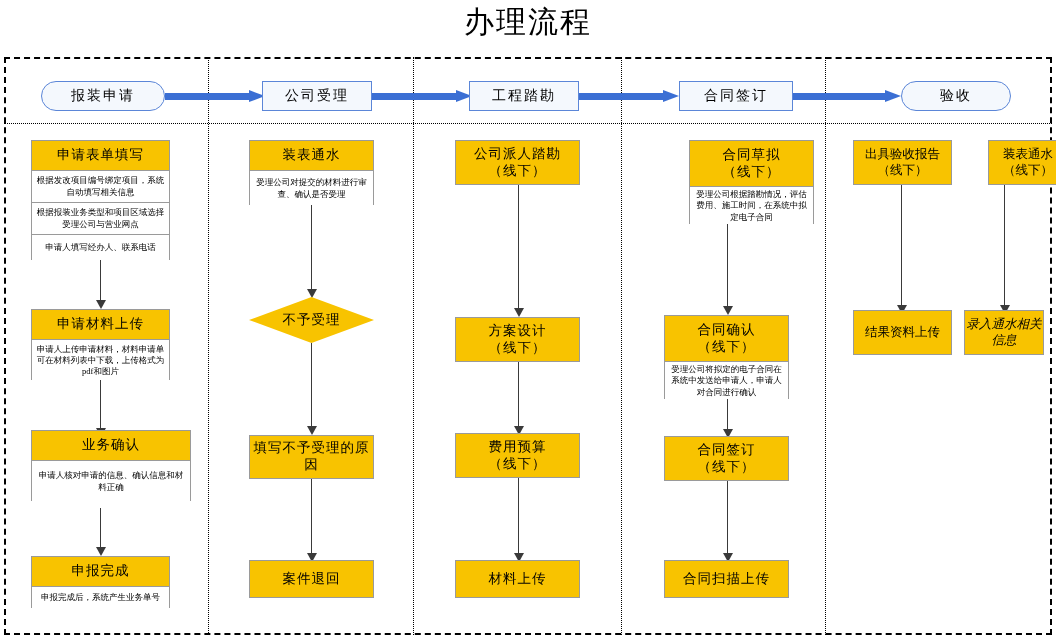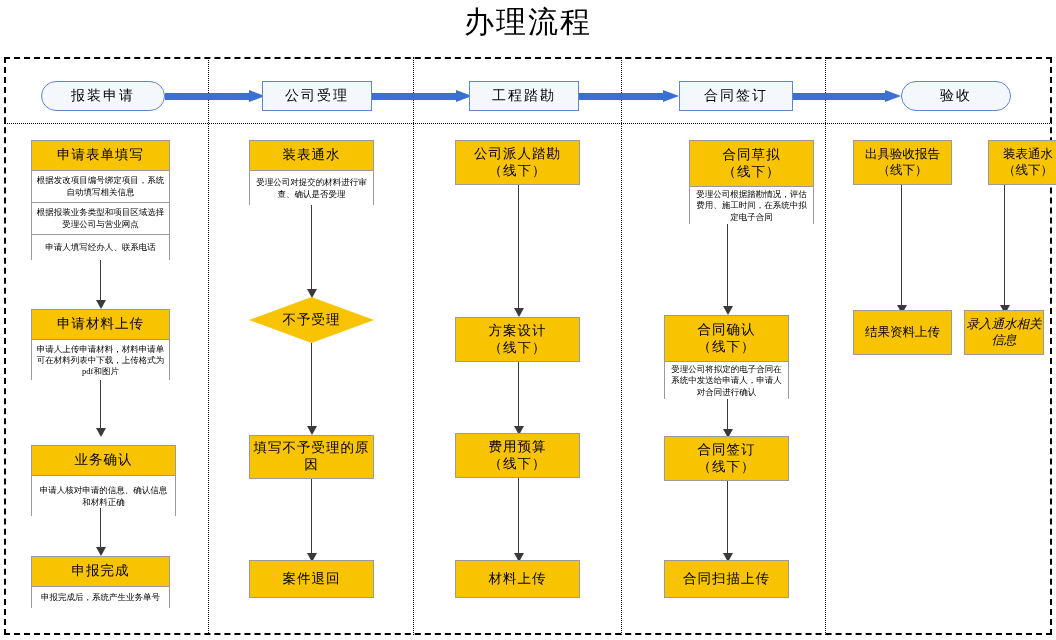--- a/index.html
+++ b/index.html
@@ -143,21 +143,21 @@
 <div class="conn" style="left:100px;top:260px;height:42px;"></div>
 <div class="conn-head" style="left:96px;top:300px;"></div>
 
 <div class="node" style="left:31px;top:309px;width:139px;height:71px;">
   <div class="title" style="height:29px">申请材料上传</div>
   <div class="desc" style="height:42px">申请人上传申请材料，材料申请单可在材料列表中下载，上传格式为pdf和图片</div>
 </div>
 <div class="conn" style="left:100px;top:380px;height:50px;"></div>
 <div class="conn-head" style="left:96px;top:428px;"></div>
 
-<div class="node" style="left:31px;top:445px;width:145px;height:71px;">
+<div class="node" style="left:31px;top:430px;width:160px;height:71px;">
   <div class="title" style="height:29px">业务确认</div>
   <div class="desc" style="height:42px">申请人核对申请的信息、确认信息和材料正确</div>
 </div>
 <div class="conn" style="left:100px;top:508px;height:41px;"></div>
 <div class="conn-head" style="left:96px;top:547px;"></div>
 
 <div class="node" style="left:31px;top:556px;width:139px;height:52px;">
   <div class="title" style="height:29px">申报完成</div>
   <div class="desc" style="height:23px">申报完成后，系统产生业务单号</div>
 </div>

